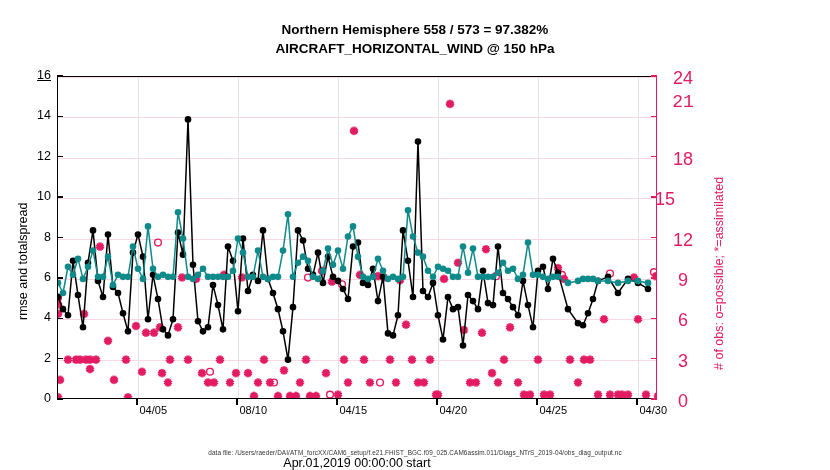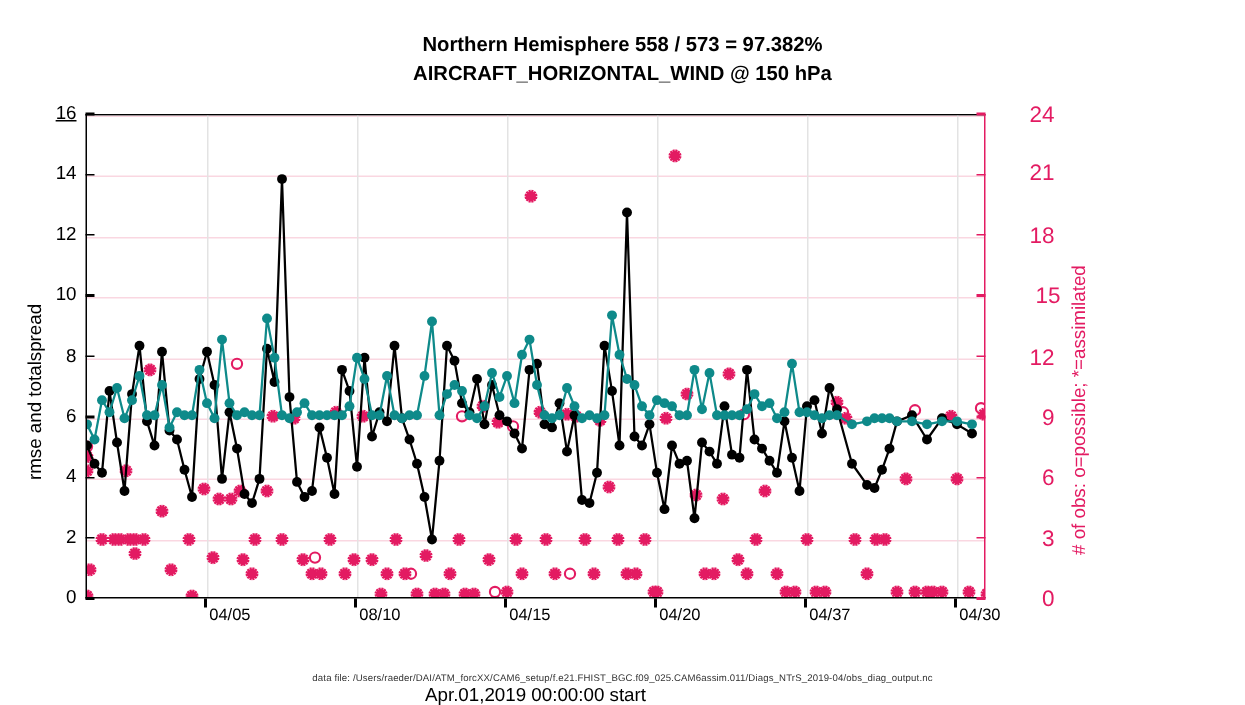--- a/index.html
+++ b/index.html
@@ -37,22 +37,22 @@
   .ylabel-right{
     position:absolute;color:#e31b62;font-size:12.5px;white-space:nowrap;
     transform:rotate(-90deg);transform-origin:left top;
     left:712px;top:370px;
   }
   .ytick-left{
     position:absolute;right:0;width:42px;text-align:right;
     font-size:12.5px;color:#000;transform:translateY(-8px);
   }
   .ytick-right{
-    position:absolute;left:0;width:40px;text-align:right;
-    font-size:15px;color:#e31b62;transform:translateY(-8px);
+    position:absolute;left:0;width:40px;text-align:center;
+    font-size:18px;color:#e31b62;transform:translateY(-8px);
   }
   .tick-mark-l{position:absolute;left:57px;width:6px;height:1.4px;background:#000;}
   .tick-mark-r{position:absolute;left:651px;width:6px;height:1.4px;background:#e31b62;}
   .tick-mark-x{position:absolute;top:399px;width:1.4px;height:6px;background:#000;}
   .xtick{
     position:absolute;top:404px;width:60px;text-align:right;
     font-size:11px;color:#000;
   }
   .xaxis-label{
     position:absolute;left:57px;top:427px;width:600px;text-align:center;
@@ -804,33 +804,33 @@
     <div class="ytick-right" style="left: 663px; top: 399px; position: absolute;">0</div>
     <div class="tick-mark-r" style="top: 398.3px;"></div>
     <div class="ytick-right" style="left: 663px; top: 358.625px; position: absolute;">3</div>
     <div class="tick-mark-r" style="top: 357.925px;"></div>
     <div class="ytick-right" style="left: 663px; top: 318.25px; position: absolute;">6</div>
     <div class="tick-mark-r" style="top: 317.55px;"></div>
     <div class="ytick-right" style="left: 663px; top: 277.875px; position: absolute;">9</div>
     <div class="tick-mark-r" style="top: 277.175px;"></div>
     <div class="ytick-right" style="left: 663px; top: 237.5px; position: absolute;">12</div>
     <div class="tick-mark-r" style="top: 236.8px;"></div>
-    <div class="ytick-right" style="left: 667px; top: 197.125px; position: absolute;">15</div>
+    <div class="ytick-right" style="left: 645px; top: 197.125px; position: absolute;">15</div>
     <div class="tick-mark-r" style="top: 196.425px;"></div>
     <div class="ytick-right" style="left: 663px; top: 156.75px; position: absolute;">18</div>
     <div class="tick-mark-r" style="top: 156.05px;"></div>
-    <div class="ytick-right" style="left: 663px; top: 115px; position: absolute;">21</div>
+    <div class="ytick-right" style="left: 663px; top: 100px; position: absolute; font-family: Liberation Mono, monospace;">21</div>
     <div class="tick-mark-r" style="top: 115.675px;"></div>
     <div class="ytick-right" style="left: 663px; top: 76px; position: absolute;">24</div>
     <div class="tick-mark-r" style="top: 75.3px;"></div>
     <div class="xtick" style="left: 107px;">04/05</div>
     <div class="tick-mark-x" style="left: 136.3px;"></div>
     <div class="xtick" style="left: 207px;">08/10</div>
     <div class="tick-mark-x" style="left: 236.3px;"></div>
     <div class="xtick" style="left: 307px;">04/15</div>
     <div class="tick-mark-x" style="left: 336.3px;"></div>
     <div class="xtick" style="left: 407px;">04/20</div>
     <div class="tick-mark-x" style="left: 436.3px;"></div>
-    <div class="xtick" style="left: 507px;">04/37</div>
+    <div class="xtick" style="left: 507px;">04/25</div>
     <div class="tick-mark-x" style="left: 536.3px;"></div>
     <div class="xtick" style="left: 607px;">04/30</div>
     <div class="tick-mark-x" style="left: 636.3px;"></div>
   </div>
 
 </body></html>

